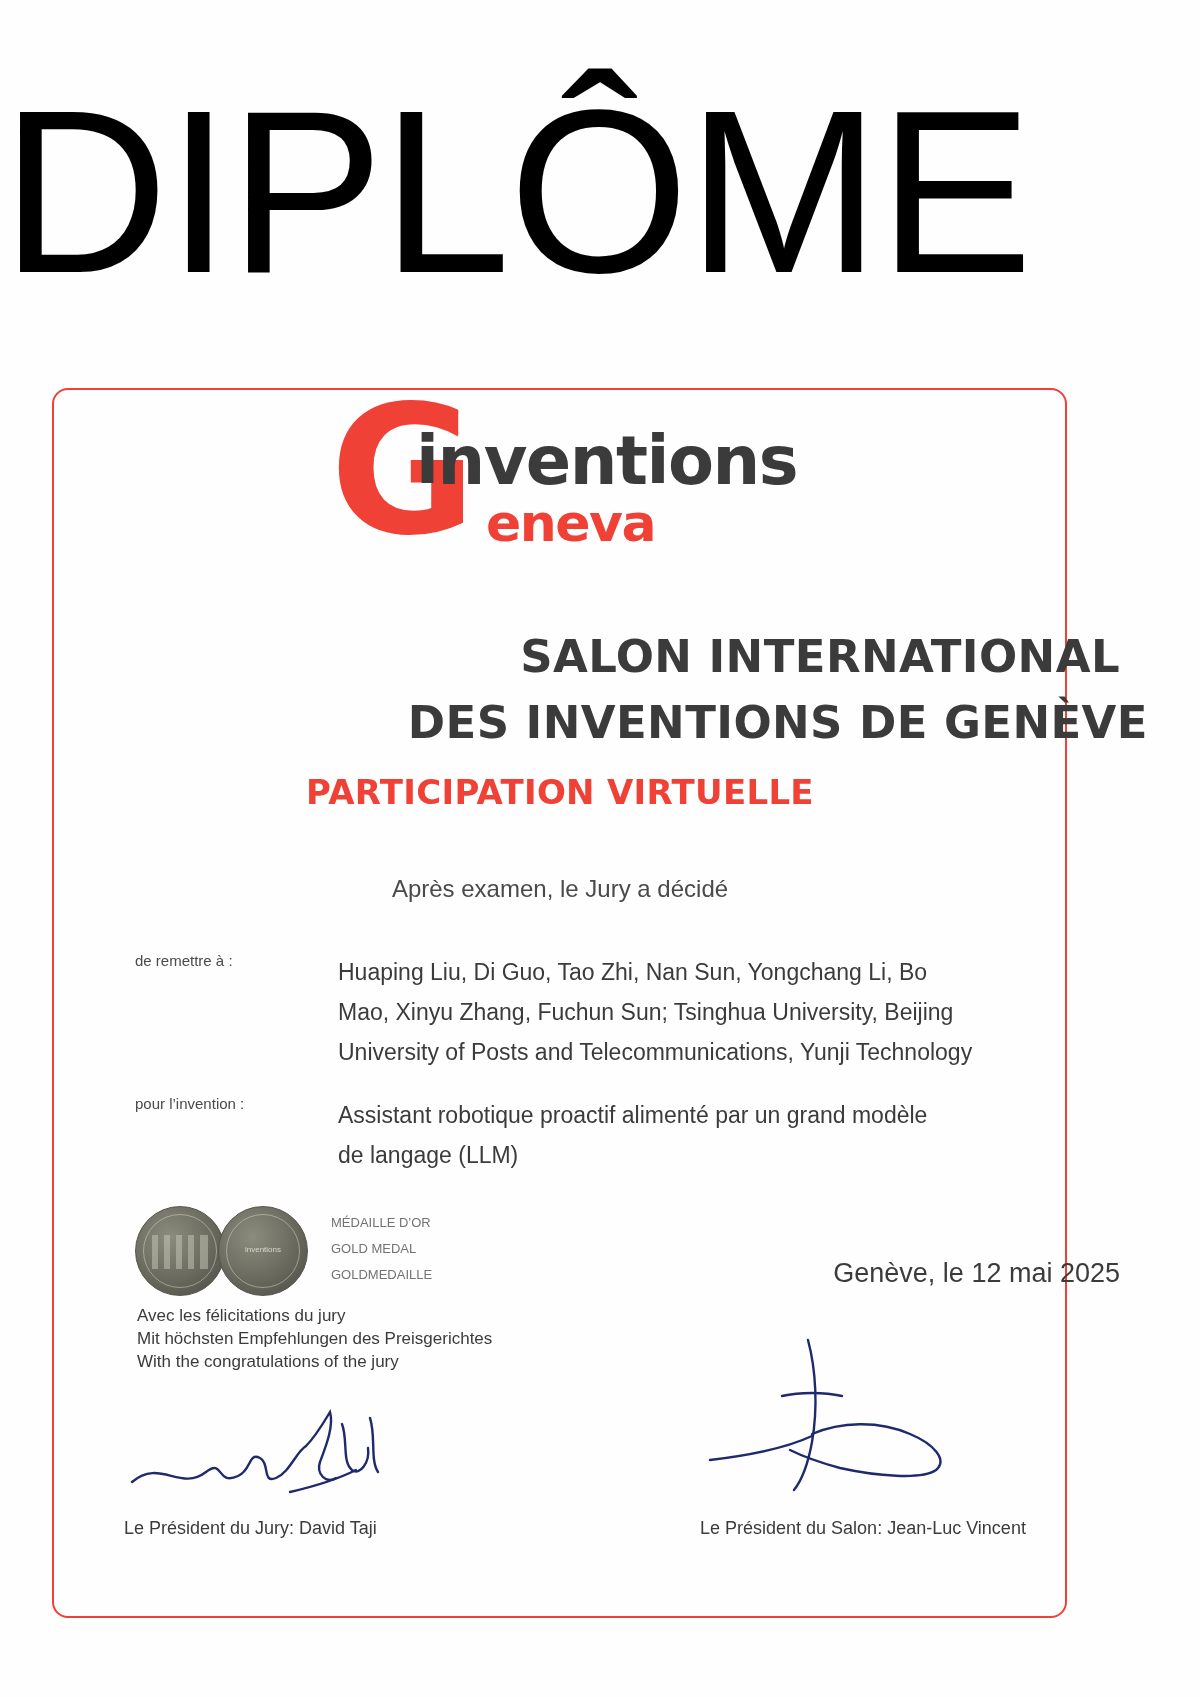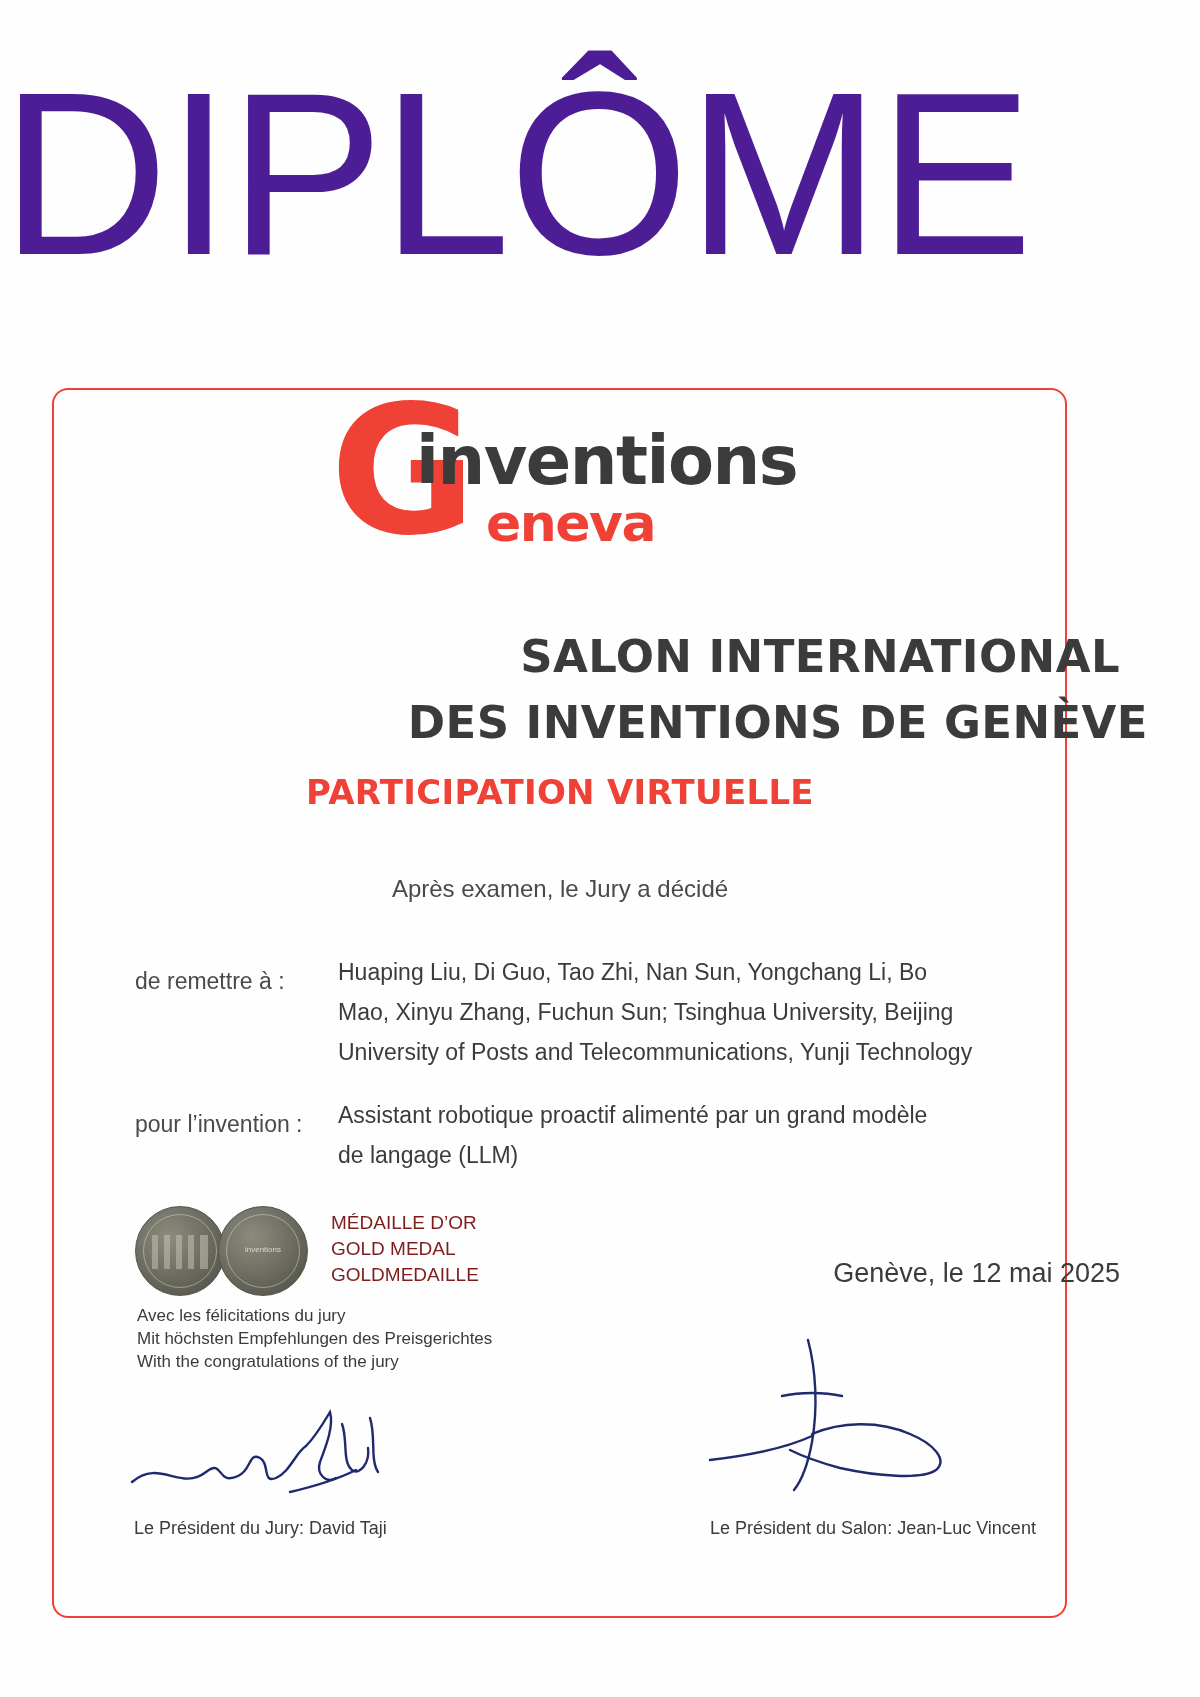--- a/index.html
+++ b/index.html
@@ -19,30 +19,30 @@
   .page {
     position: relative;
     width: 1200px;
     height: 1697px;
     background: #fefefe;
   }
 
   
   .diploma-title {
     position: absolute;
-    top: 58px;
+    top: 76px;
     left: 0;
     width: 1032px;
     text-align: center;
     font-family: "Liberation Sans", sans-serif;
     font-weight: 400;
     font-size: 232px;
     line-height: 232px;
     letter-spacing: -2px;
-    color: #4c1d95;
+    color: #000000;
     white-space: nowrap;
   }
 
   
   .frame {
     position: absolute;
     left: 52px;
     top: 388px;
     width: 1015px;
     height: 1230px;
@@ -133,24 +133,23 @@
     left: 0;
     top: 875px;
     text-align: center;
     font-size: 24px;
     color: #4a4a4a;
     font-family: "Liberation Sans", sans-serif;
   }
 
   .field-label {
     position: absolute;
-    font-size: 23px;
+    font-size: 15px;
     color: #4a4a4a;
     font-family: "Liberation Sans", sans-serif;
-    margin-top: 16px;
   }
   .field-value {
     position: absolute;
     font-size: 23px;
     color: #3b3b3b;
     line-height: 40px;
     font-family: Liberation Sans, sans-serif;
   }
 
   .label-remettre { left: 135px; top: 952px; }
@@ -215,23 +214,23 @@
       linear-gradient(to right, rgba(200,200,185,0.5) 0 6px, transparent 6px 12px,
       rgba(200,200,185,0.5) 12px 18px, transparent 18px 24px,
       rgba(200,200,185,0.5) 24px 30px, transparent 30px 36px,
       rgba(200,200,185,0.5) 36px 42px, transparent 42px 48px,
       rgba(200,200,185,0.5) 48px 54px);
   }
   .medal-texts {
     position: absolute;
     left: 196px;
     top: 10px;
-    font-size: 19px;
+    font-size: 13px;
     line-height: 26px;
-    color: #7f1d1d;
+    color: #737373;
     font-family: "Liberation Sans", sans-serif;
   }
   .congrats {
     position: absolute;
     left: 2px;
     top: 104px;
     font-size: 17px;
     line-height: 23px;
     color: #3b3b3b;
     font-family: "Liberation Sans", sans-serif;
@@ -260,21 +259,20 @@
     left: 690px;
     top: 1330px;
     width: 320px;
     height: 180px;
   }
   .sig-caption {
     position: absolute;
     font-size: 18px;
     color: #3b3b3b;
     font-family: "Liberation Sans", sans-serif;
-    margin-left: 10px;
   }
   .caption-left { left: 124px; top: 1518px; }
   .caption-right { left: 700px; top: 1518px; }
 </style>
 </head>
 <body>
 
 <div class="page">
 
   <div class="diploma-title">DIPLÔME</div>

